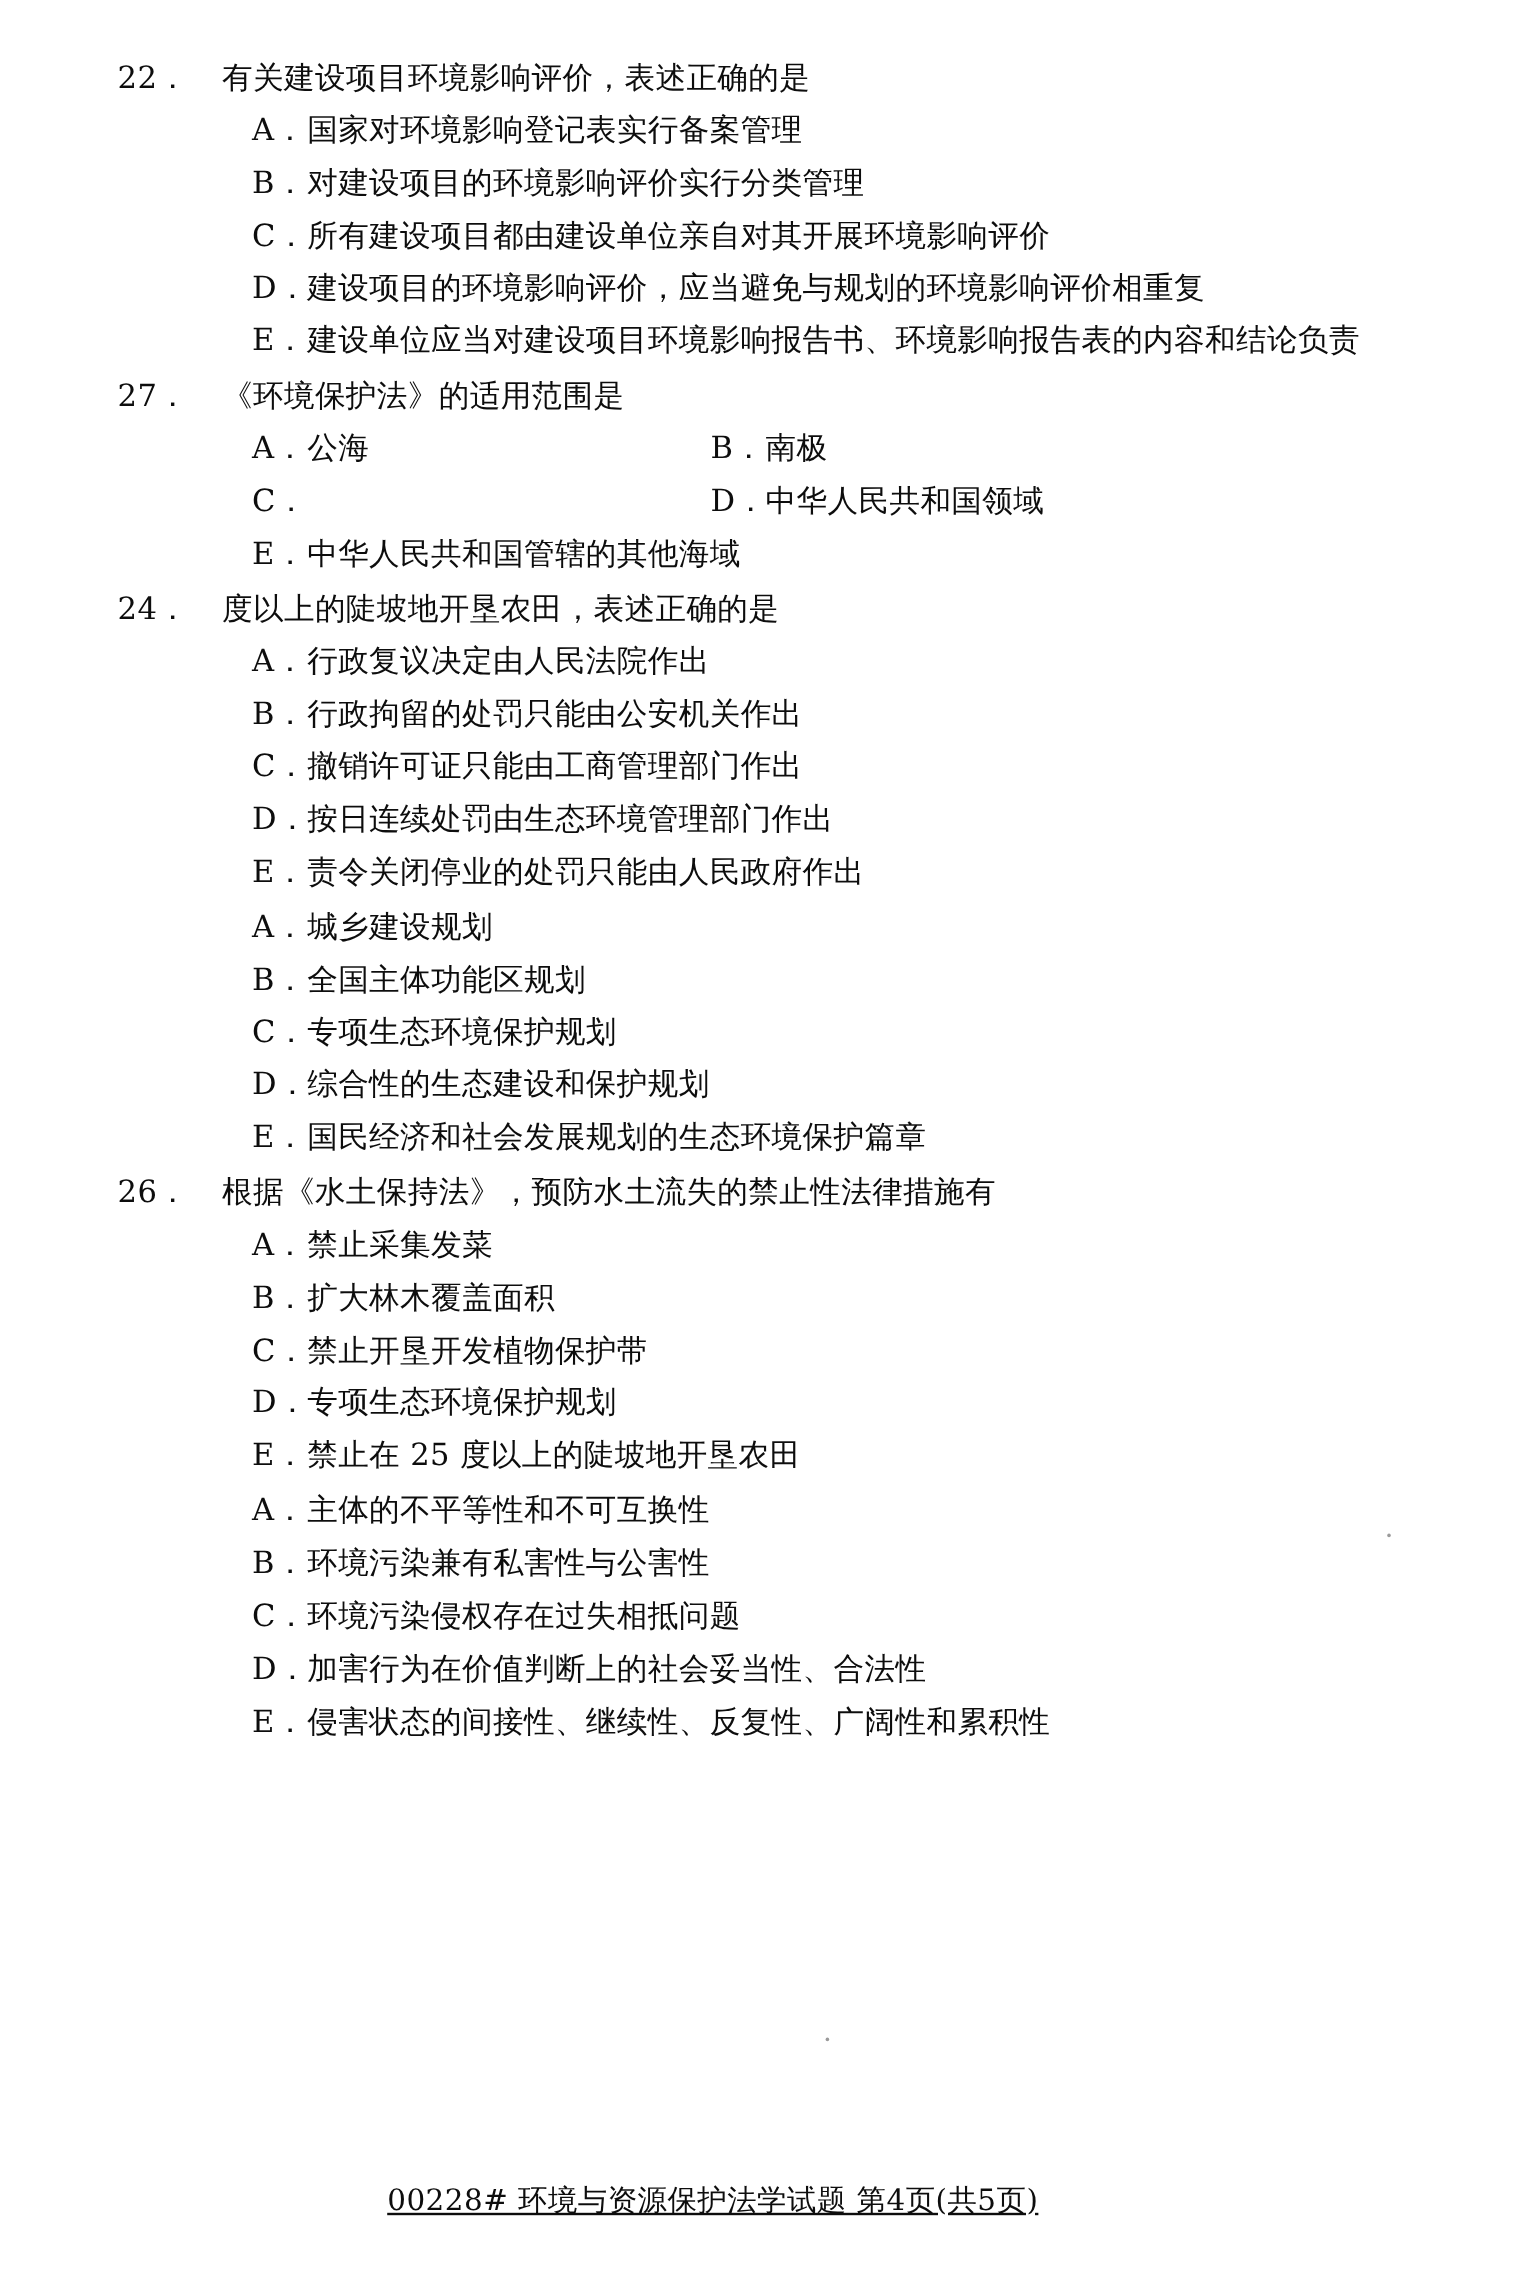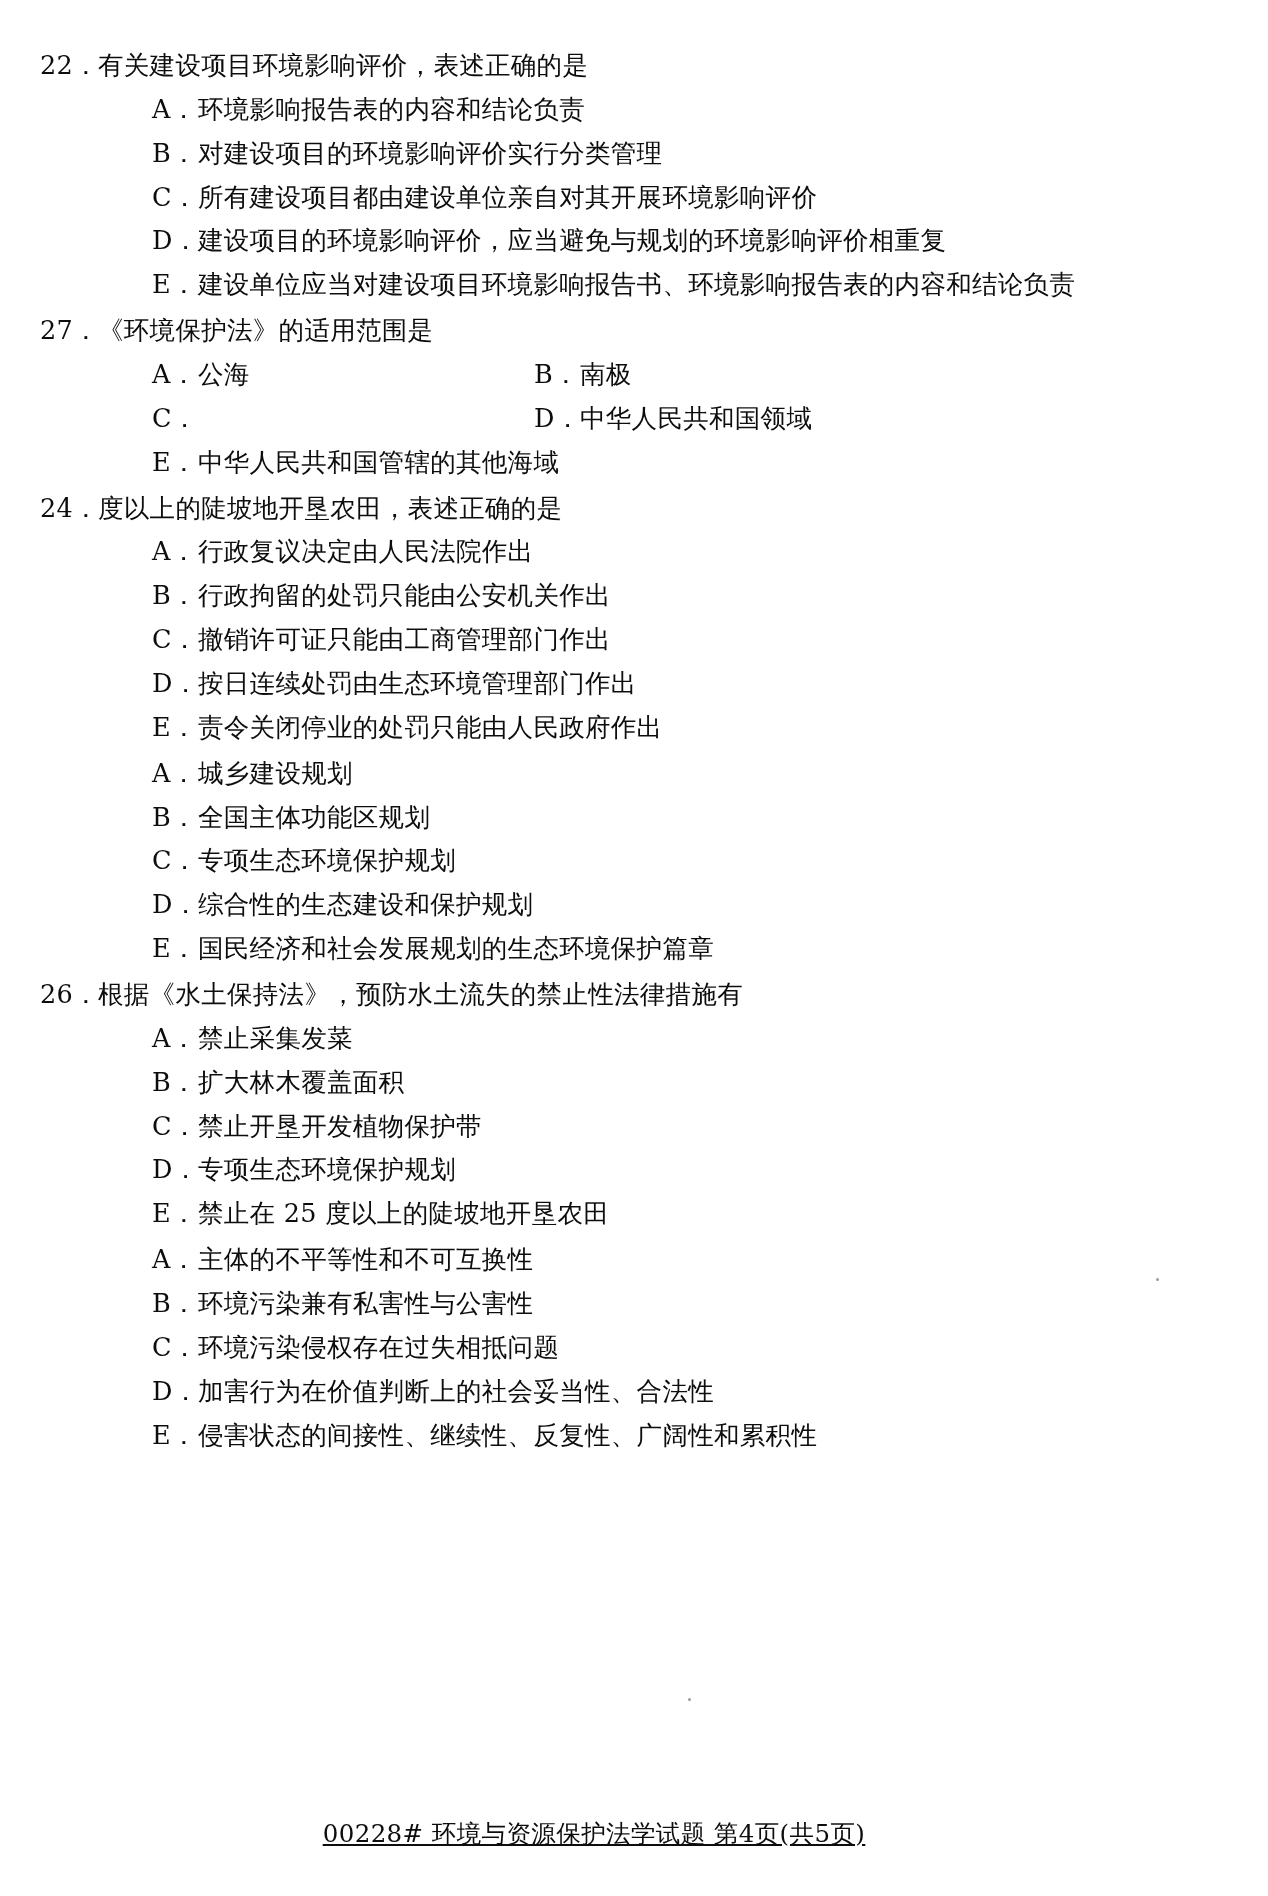--- a/index.html
+++ b/index.html
@@ -12,21 +12,21 @@
     height: 1896px;
     font-family: "DejaVu Serif", "Liberation Serif", serif;
     color: #0d0d0d;
     position: relative;
     overflow: hidden;
   }
   .page {
     box-sizing: border-box;
     width: 1188px;
     height: 1896px;
-    padding: 44px 58px 0 34px;
+    padding: 44px 58px 0 92px;
     position: relative;
   }
   .question {
     margin-bottom: 2px;
   }
   .q-stem {
     display: flex;
     align-items: baseline;
     font-size: 25.5px;
     line-height: 1.72;
@@ -35,20 +35,21 @@
   }
   .q-num {
     width: 64px;
     flex: 0 0 64px;
     text-align: left;
     padding-left: 6px;
     box-sizing: border-box;
   }
   .q-text {
     flex: 1 1 auto;
+    margin-left: 29px;
   }
   .options {
     padding-left: 118px;
   }
   .option {
     display: flex;
     align-items: baseline;
     font-size: 25.5px;
     line-height: 1.72;
     letter-spacing: 0.3px;
@@ -101,21 +102,21 @@
 <div class="page">
 
   <div class="question">
     <div class="q-stem">
       <span class="q-num">22．</span>
       <span class="q-text">有关建设项目环境影响评价，表述正确的是</span>
     </div>
     <div class="options">
       <div class="option">
         <span class="opt-label">A．</span>
-        <span class="opt-text">环境影响报告表的内容和结论负责</span>
+        <span class="opt-text">国家对环境影响登记表实行备案管理</span>
       </div>
       <div class="option">
         <span class="opt-label">B．</span>
         <span class="opt-text">对建设项目的环境影响评价实行分类管理</span>
       </div>
       <div class="option">
         <span class="opt-label">C．</span>
         <span class="opt-text">所有建设项目都由建设单位亲自对其开展环境影响评价</span>
       </div>
       <div class="option">

